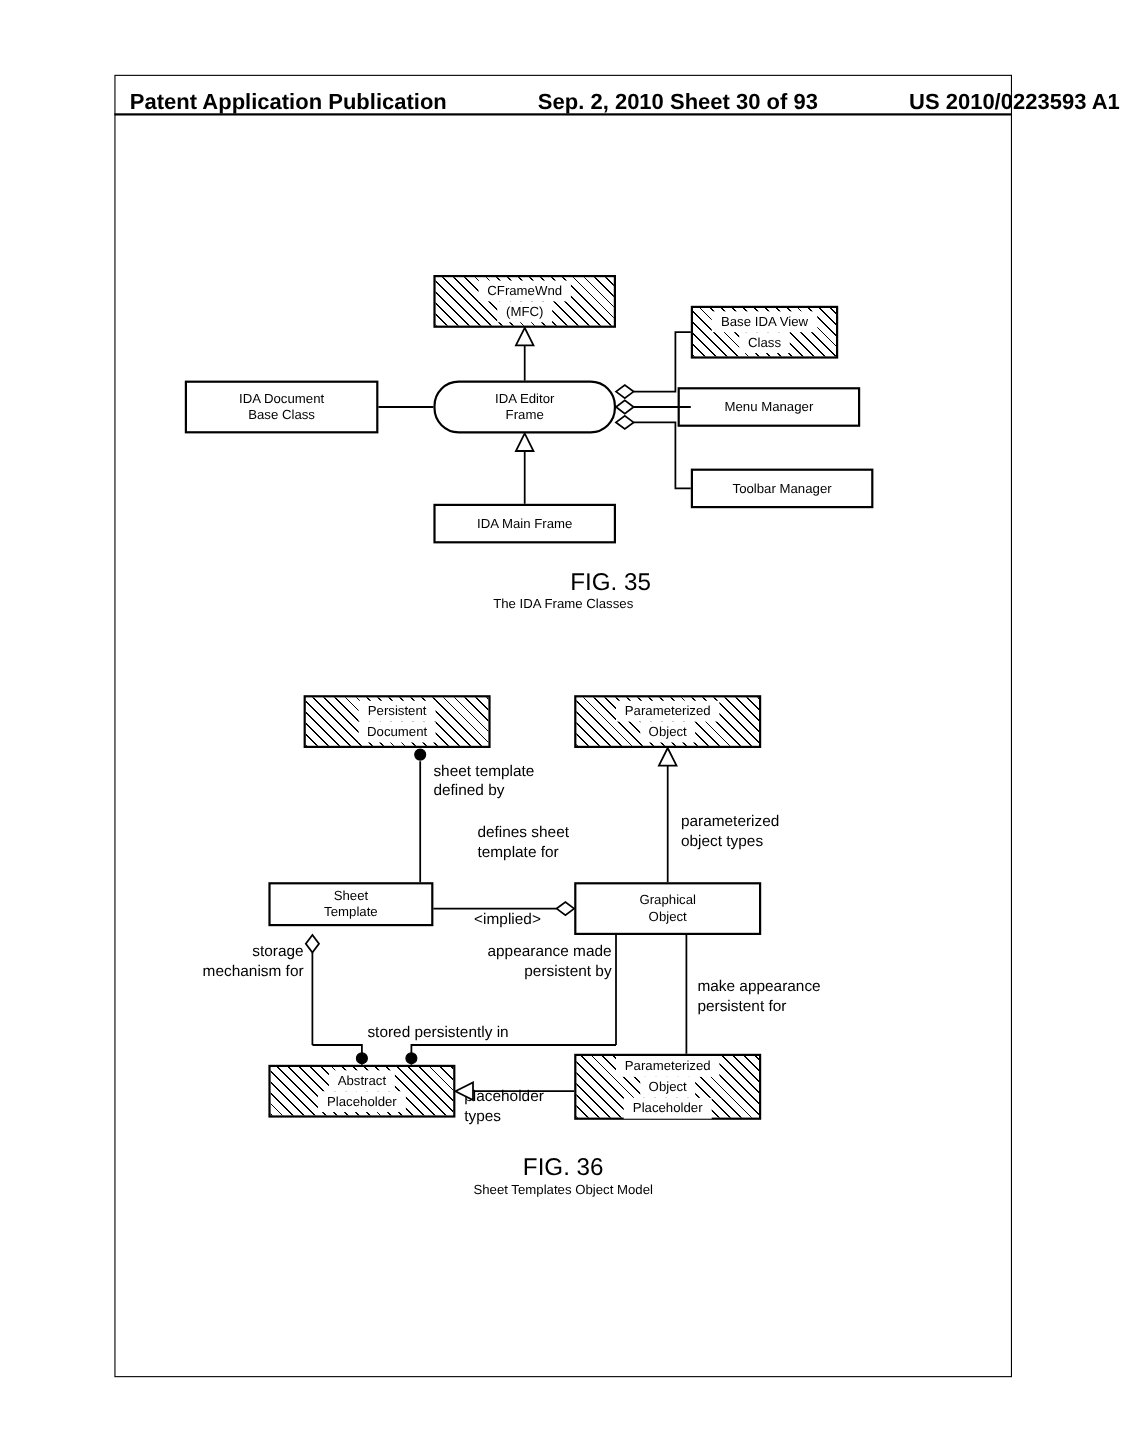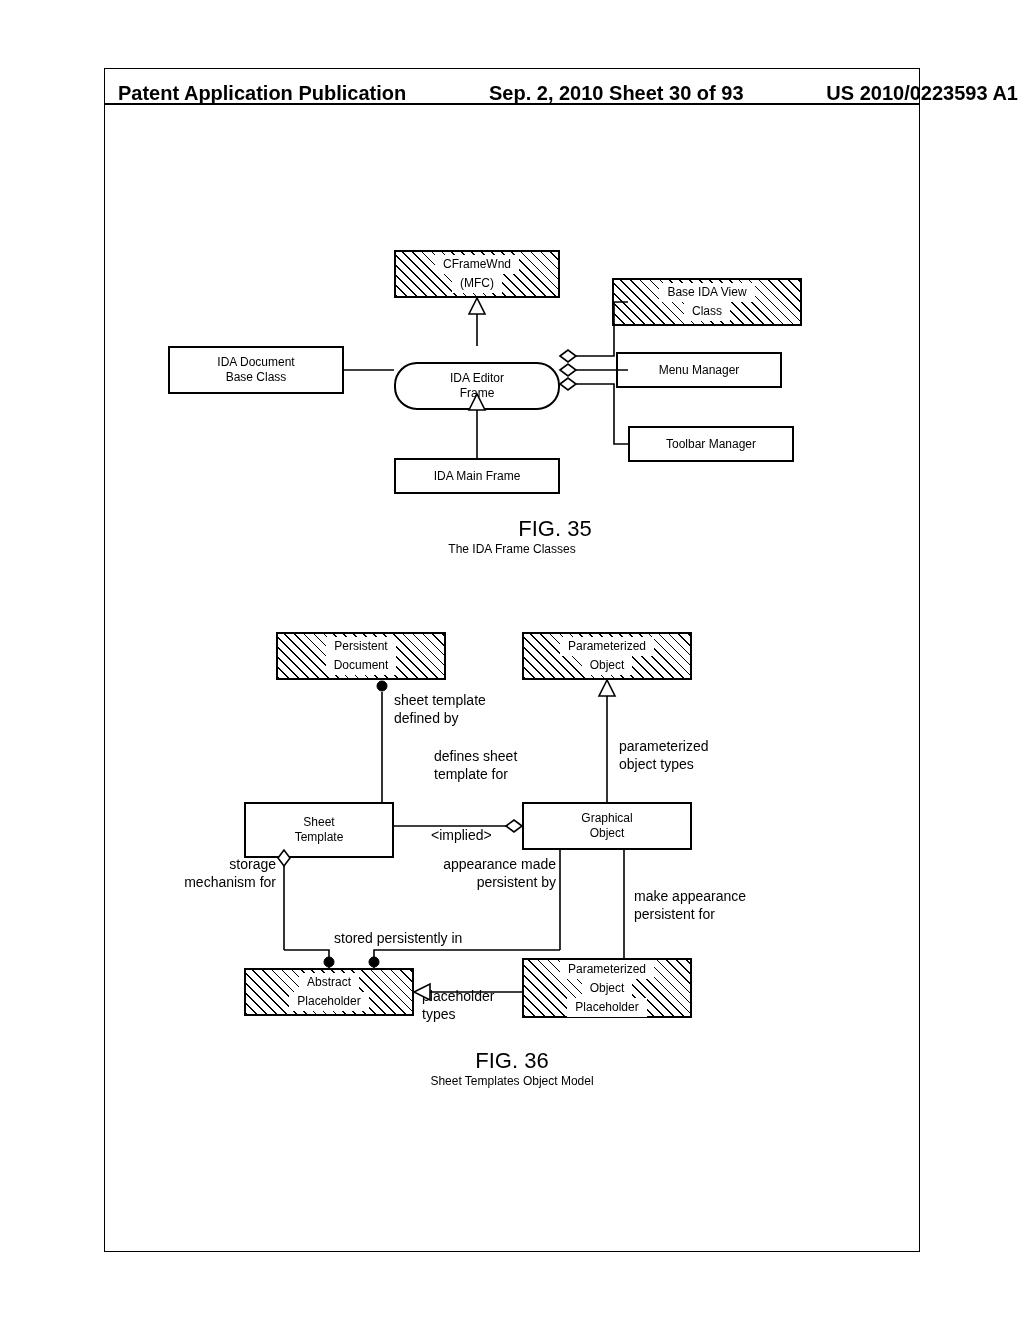--- a/index.html
+++ b/index.html
@@ -108,31 +108,31 @@
 </div>
 <div class="header-rule"></div>
 
 <div class="canvas">
 
   <div class="box hatched" style="left:290px; top:182px; width:166px; height:48px;">
     <span class="inner">CFrameWnd</span>
     <span class="inner">(MFC)</span>
   </div>
 
-  <div class="box hatched" style="left:508px; top:210px; width:190px; height:48px;">
+  <div class="box hatched" style="left:524px; top:210px; width:134px; height:48px;">
     <span class="inner">Base IDA View</span>
     <span class="inner">Class</span>
   </div>
 
   <div class="box" style="left:64px; top:278px; width:176px; height:48px;">
     <span>IDA Document</span>
     <span>Base Class</span>
   </div>
 
-  <div class="box" style="left:290px; top:294px; width:166px; height:48px;border-radius:23px;">
+  <div class="box" style="left:290px; top:278px; width:166px; height:48px;border-radius:23px;">
     <span>IDA Editor</span>
     <span>Frame</span>
   </div>
 
   <div class="box" style="left:512px; top:284px; width:166px; height:36px;">
     <span>Menu Manager</span>
   </div>
 
   <div class="box" style="left:524px; top:358px; width:166px; height:36px;">
     <span>Toolbar Manager</span>
@@ -168,21 +168,21 @@
   <div class="box hatched" style="left:172px; top:564px; width:170px; height:48px;">
     <span class="inner">Persistent</span>
     <span class="inner">Document</span>
   </div>
 
   <div class="box hatched" style="left:418px; top:564px; width:170px; height:48px;">
     <span class="inner">Parameterized</span>
     <span class="inner">Object</span>
   </div>
 
-  <div class="box" style="left:140px; top:734px; width:150px; height:56px;">
+  <div class="box" style="left:140px; top:734px; width:150px; height:40px;">
     <span>Sheet</span>
     <span>Template</span>
   </div>
 
   <div class="box" style="left:418px; top:734px; width:170px; height:48px;">
     <span>Graphical</span>
     <span>Object</span>
   </div>
 
   <div class="box hatched" style="left:140px; top:900px; width:170px; height:48px;">

